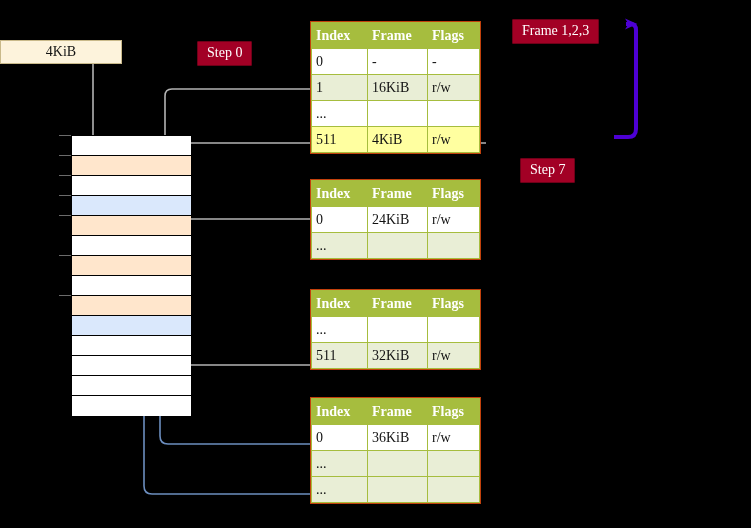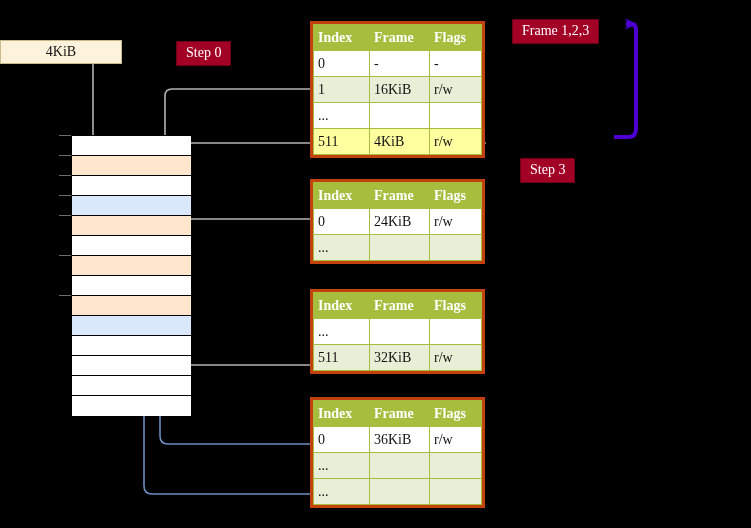--- a/index.html
+++ b/index.html
@@ -30,21 +30,21 @@
 
   
   .mem{position:absolute;left:71px;top:135px;width:119px;height:280px;
        border:1px solid #000;box-sizing:border-box;background:#fff;}
   .mem-cell{position:absolute;left:0;width:119px;box-sizing:border-box;
             border-bottom:1px solid #000;}
   .mem-cell.last{border-bottom:none;}
   .tick{position:absolute;height:1px;background:#6b6b6b;width:12px;left:59px;}
 
   
-  .ptable{position:absolute;border:3px solid #c2410c;box-sizing:content-box;
+  .ptable{position:absolute;border:1px solid #c2410c;box-sizing:content-box;
           background:#fff;}
   table.pt{border-collapse:collapse;table-layout:fixed;width:168px;}
   table.pt th,table.pt td{
     border:1px solid #a6bd3e;height:26px;box-sizing:border-box;
     padding:0 4px;font-size:14px;color:#111;text-align:left;
     overflow:hidden;white-space:nowrap;vertical-align:middle;
   }
   table.pt th{background:#a6bd3e;color:#ffffff;font-weight:bold;}
   table.pt td.c0{width:56px;}
   table.pt td.c1{width:60px;}
@@ -91,31 +91,31 @@
 
     <path d="M 310,494 L 152,494 Q 144,494 144,486 L 144,215" fill="none" stroke="#6c8ebf" stroke-width="1.6" marker-end="url(#ab)"></path>
 
     <path d="M 614,137 L 628,137 Q 636,137 636,129 L 636,30 Q 636,24 630,24 L 626,24" fill="none" stroke="#4d00d4" stroke-width="4" stroke-linecap="butt" marker-end="url(#apurple)"></path>
   </svg>
 
   <div class="kib-box" style="left:0px;top:40px;width:120px;height:22px;">
     <span>4KiB</span>
   </div>
 
-  <div class="badge badge-red" style="left:176px;top:41px;">
+  <div class="badge badge-red" style="left:197px;top:41px;">
     <span>Step 0</span>
   </div>
 
   <div class="badge badge-red" style="left:512px;top:19px;">
     <span>Frame 1,2,3</span>
   </div>
 
 
   <div class="badge badge-red" style="left:520px;top:158px;">
-    <span>Step 3</span>
+    <span>Step 7</span>
   </div>
 
   <div class="mem" id="mem-column">
       <div class="mem-cell" style="top: 0px; height: 20px; background: rgb(255, 255, 255);"></div>
       <div class="mem-cell" style="top: 20px; height: 20px; background: rgb(255, 230, 204);"></div>
       <div class="mem-cell" style="top: 40px; height: 20px; background: rgb(255, 255, 255);"></div>
       <div class="mem-cell" style="top: 60px; height: 20px; background: rgb(218, 232, 252);"></div>
       <div class="mem-cell" style="top: 80px; height: 20px; background: rgb(255, 230, 204);"></div>
       <div class="mem-cell" style="top: 100px; height: 20px; background: rgb(255, 255, 255);"></div>
       <div class="mem-cell" style="top: 120px; height: 20px; background: rgb(255, 230, 204);"></div>

